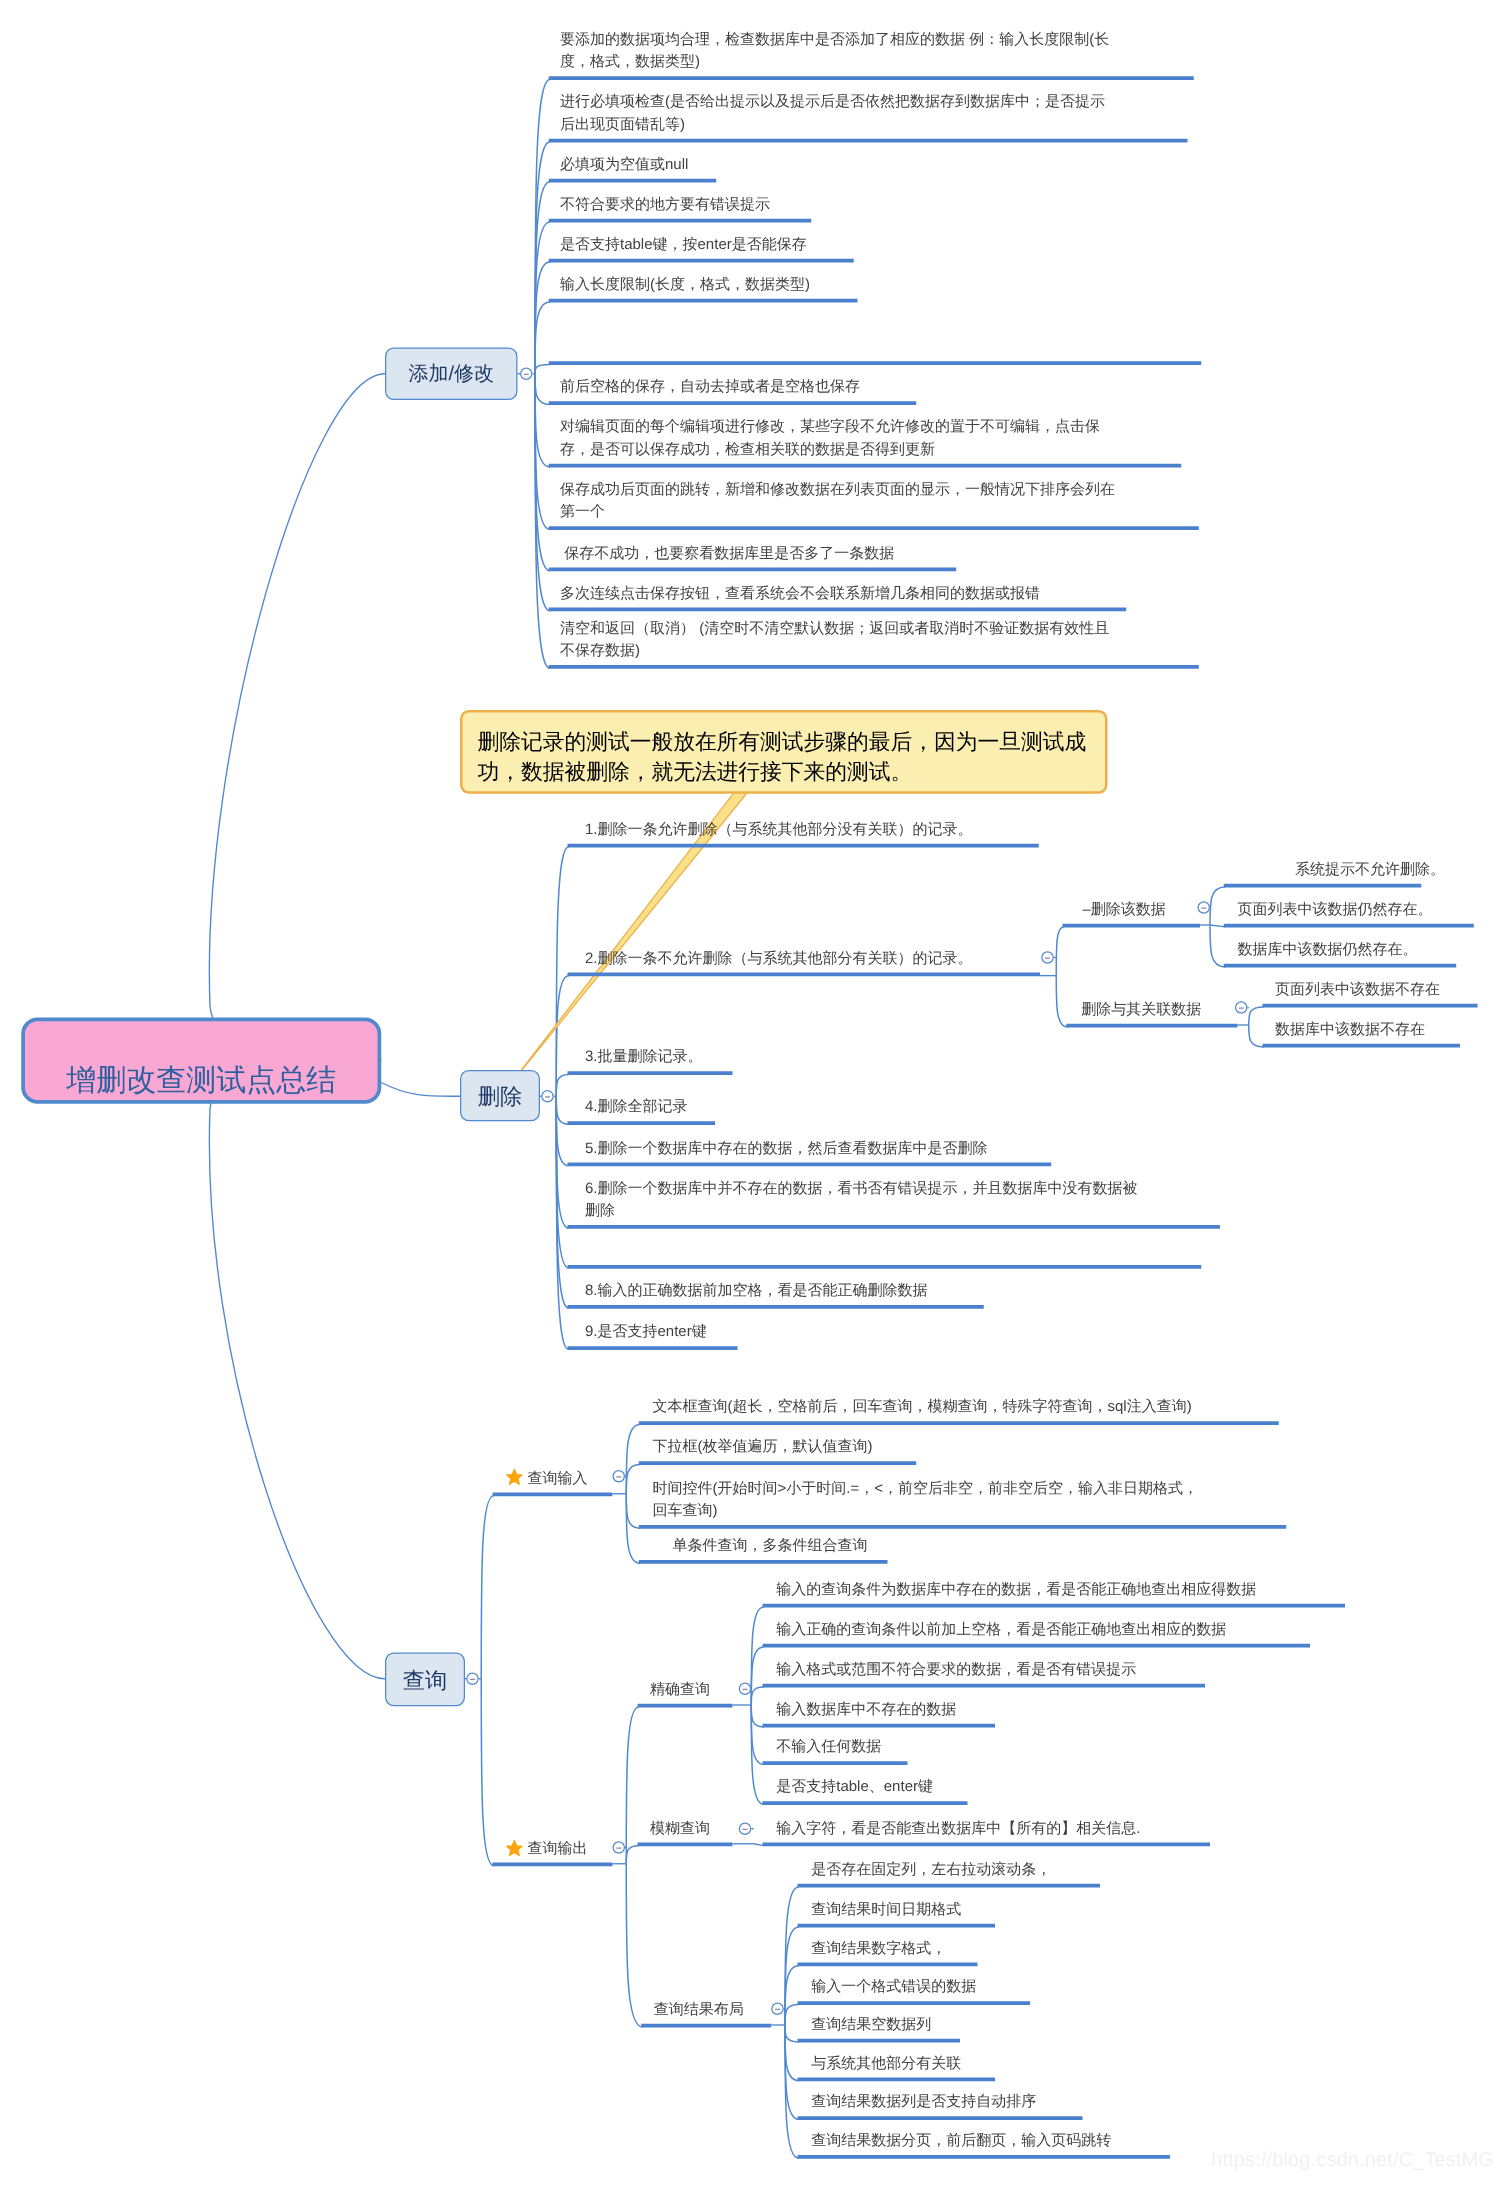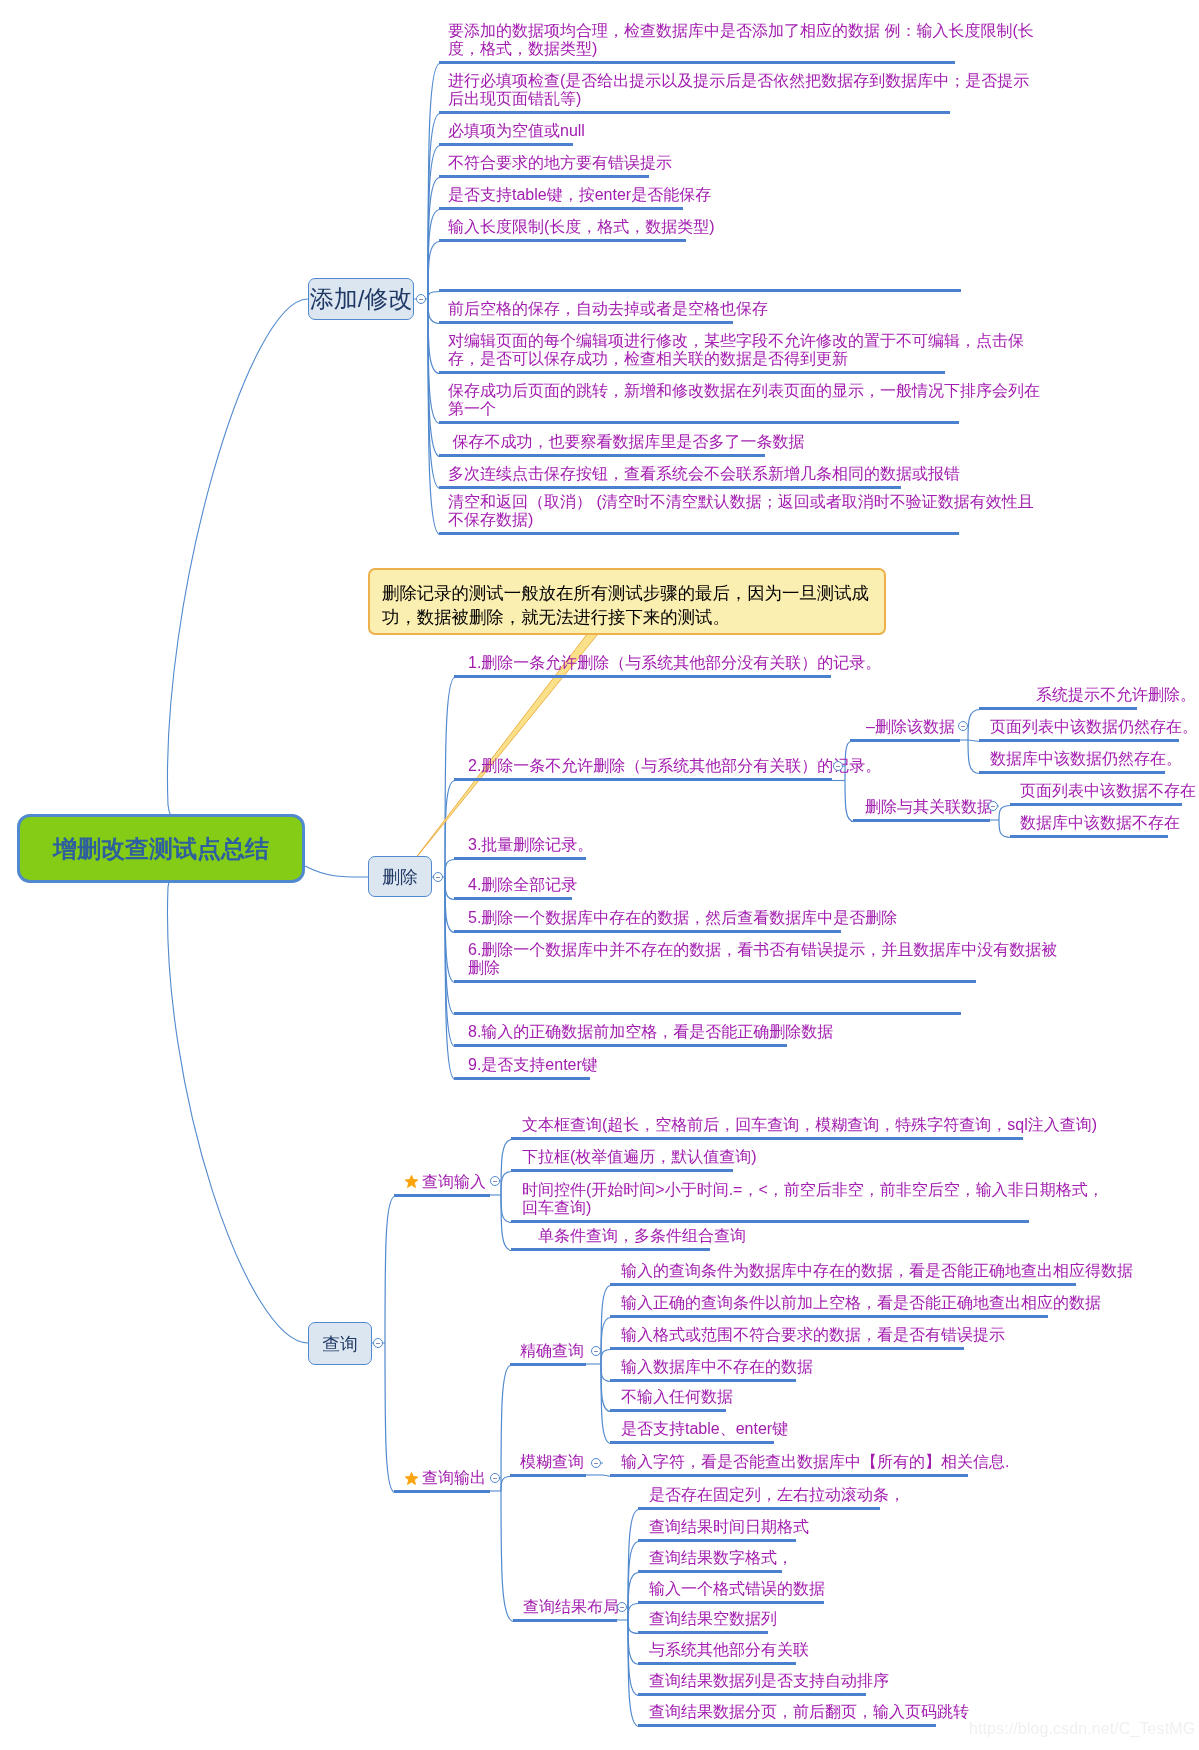--- a/index.html
+++ b/index.html
@@ -1,27 +1,27 @@
 <!DOCTYPE html>
 <html><head>
 <meta charset="utf-8">
 <style>
 html,body{margin:0;padding:0;background:#fff;}
 body{width:1199px;height:1750px;position:relative;overflow:hidden;
  font-family:"Liberation Sans","DejaVu Sans",sans-serif;color:#000;}
 #stage{position:absolute;left:0;top:0;width:1199px;height:1750px;}
 svg#links{position:absolute;left:0;top:0;width:1199px;height:1750px;overflow:visible;}
-.leaf{position:absolute;font-size:16px;line-height:18.5px;white-space:pre;color:#a21caf;}
+.leaf{position:absolute;font-size:12px;line-height:18.5px;white-space:pre;color:#404040;}
 .ul{position:absolute;height:3px;background:#4a80ce;}
 .bx{position:absolute;background:#dce6f1;border:1px solid #5189ce;border-radius:7px;
  font-size:15px;color:#1f3864;display:flex;align-items:center;justify-content:center;
  box-sizing:border-box;}
-#rootnode{position:absolute;left:17px;top:814px;width:288px;height:69px;background:#84cc16;
- border:3px solid #5189ce;border-radius:13px;display:flex;align-items:center;justify-content:center;
- font-size:24px;font-weight:bold;color:#2e5f9e;box-sizing:border-box;}
+#rootnode{position:absolute;left:17px;top:814px;width:288px;height:69px;background:#f9a8d4;
+ border:3px solid #5189ce;border-radius:13px;display:flex;align-items:flex-end;justify-content:center;
+ font-size:24px;font-weight:normal;color:#2e5f9e;box-sizing:border-box;}
 .tg{position:absolute;width:10px;height:10px;border:1px solid #5189ce;border-radius:50%;
  background:#fff;box-sizing:border-box;z-index:5;}
 .tg i{position:absolute;left:2px;top:4px;width:4px;height:1px;background:#8a8ab0;display:block;}
 #callout{position:absolute;left:368px;top:568px;width:518px;height:67px;background:#fbeeb1;
  border:2px solid #edb04b;border-radius:7px;font-size:17.4px;line-height:24px;
  padding:11px 0 0 12px;box-sizing:border-box;color:#000;white-space:pre-line;z-index:6;}
 .star{position:absolute;z-index:4;}
 #wm{position:absolute;color:#f0f0f0;font-size:16px;left:969px;top:1720px;letter-spacing:0.1px;}
 </style>
 </head>
@@ -124,21 +124,21 @@
 <div class="leaf" style="left:448px;top:218.3px"><span>输入长度限制(长度，格式，数据类型)</span></div>
 <div class="leaf" style="left:448px;top:300.3px"><span>前后空格的保存，自动去掉或者是空格也保存</span></div>
 <div class="leaf" style="left:448px;top:331.8px"><span>对编辑页面的每个编辑项进行修改，某些字段不允许修改的置于不可编辑，点击保
 存，是否可以保存成功，检查相关联的数据是否得到更新</span></div>
 <div class="leaf" style="left:448px;top:381.8px"><span>保存成功后页面的跳转，新增和修改数据在列表页面的显示，一般情况下排序会列在
 第一个</span></div>
 <div class="leaf" style="left:448px;top:433.3px"><span> 保存不成功，也要察看数据库里是否多了一条数据</span></div>
 <div class="leaf" style="left:448px;top:465.3px"><span>多次连续点击保存按钮，查看系统会不会联系新增几条相同的数据或报错</span></div>
 <div class="leaf" style="left:448px;top:492.8px"><span>清空和返回（取消） (清空时不清空默认数据；返回或者取消时不验证数据有效性且
 不保存数据)</span></div>
-<div class="bx" style="left:308px;top:278px;width:106px;height:42px;font-size:24px">
+<div class="bx" style="left:308px;top:278px;width:106px;height:42px;font-size:16px">
       <span>添加/修改</span>
     </div>
 <div class="tg" style="left:416px;top:294px">
       <i></i>
     </div>
 <div class="leaf" style="left:468px;top:654.3px"><span>1.删除一条允许删除（与系统其他部分没有关联）的记录。</span></div>
 <div class="leaf" style="left:468px;top:757.3px"><span>2.删除一条不允许删除（与系统其他部分有关联）的记录。</span></div>
 <div class="leaf" style="left:468px;top:836.3px"><span>3.批量删除记录。</span></div>
 <div class="leaf" style="left:468px;top:876.3px"><span>4.删除全部记录</span></div>
 <div class="leaf" style="left:468px;top:909.3px"><span>5.删除一个数据库中存在的数据，然后查看数据库中是否删除</span></div>

